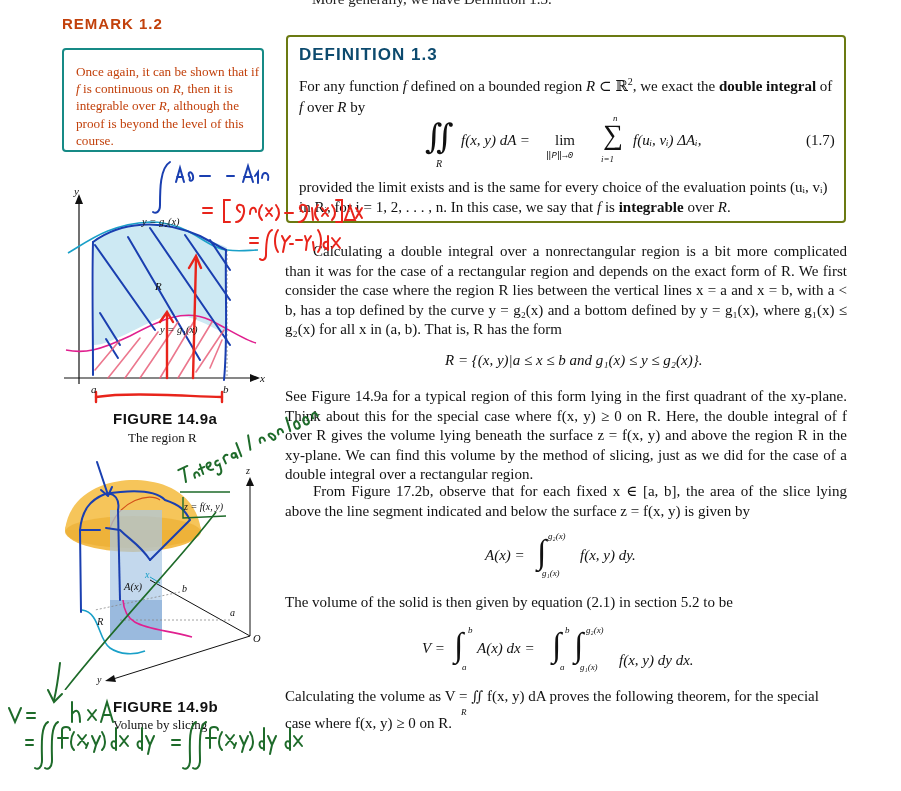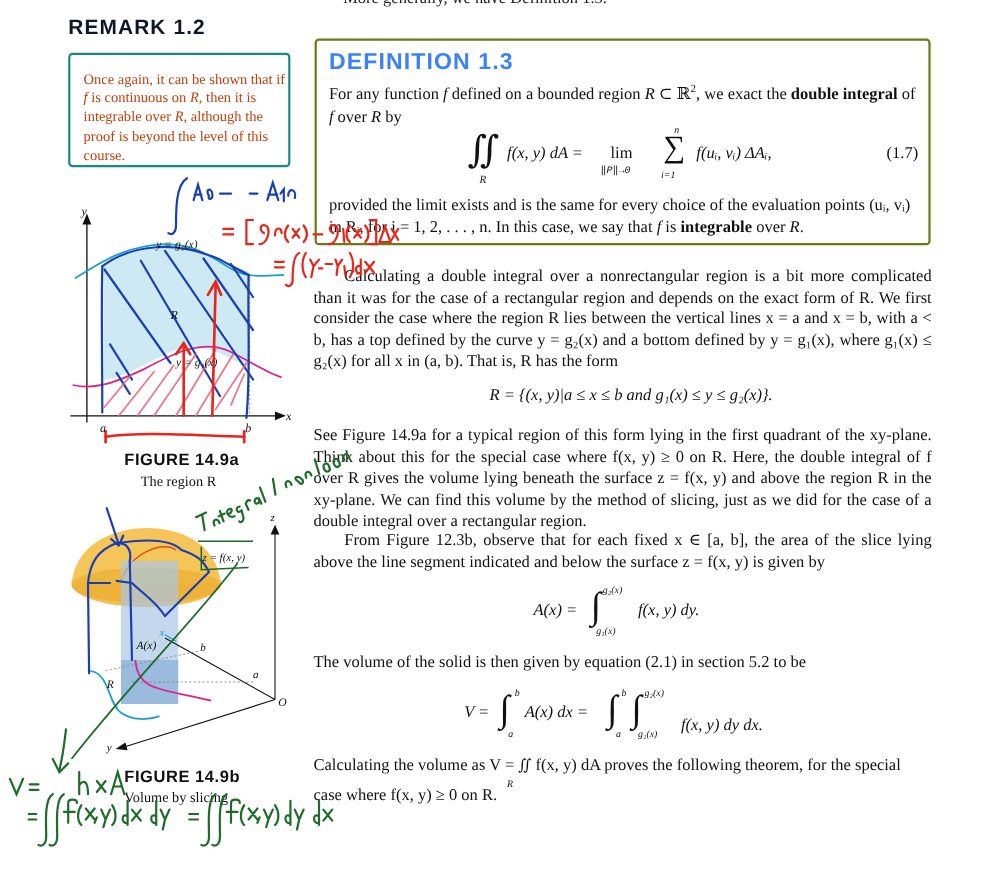--- a/index.html
+++ b/index.html
@@ -5,26 +5,26 @@
   html, body { margin:0; padding:0; background:#ffffff; }
   body { width:901px; height:791px; position:relative; overflow:hidden;
          font-family:"Liberation Serif", "DejaVu Serif", serif; color:#111; }
   .abs { position:absolute; }
   .sans { font-family:"Liberation Sans", "DejaVu Sans", sans-serif; }
   i, .it { font-style:italic; }
   b { font-weight:bold; }
 
   .cut-line { left:312px; top:-9px; font-size:15px; color:#222; white-space:nowrap; }
 
-  .remark-title { left:62px; top:15px; font-size:19px; font-weight:bold; color:#0f172a; letter-spacing:1px; }
+  .remark-title { left:62px; top:15px; font-size:15px; font-weight:bold; color:#c2410c; letter-spacing:1px; }
   .remark-box { left:62px; top:48px; width:202px; height:104px; border:2px solid #168a86; border-radius:4px; box-sizing:border-box; }
   .remark-text { left:76px; top:63px; width:186px; font-size:13.2px; line-height:17.2px; color:#c2410c; }
 
   .def-box { left:286px; top:35px; width:560px; height:188px; border:2.5px solid #6b7a12; border-radius:4px; box-sizing:border-box; }
-  .def-title { left:299px; top:45px; font-size:21px; font-weight:bold; color:#3b82f6; letter-spacing:1px; }
+  .def-title { left:299px; top:45px; font-size:17px; font-weight:bold; color:#0c4a6e; letter-spacing:1px; }
   .def-p1 { left:299px; top:71px; width:540px; font-size:15px; line-height:21px; }
   .eq-row { font-size:15px; white-space:nowrap; }
   .eqnum { font-size:15px; }
   .def-p2 { left:299px; top:177px; width:540px; font-size:15px; line-height:20px; }
 
   .body-p { width:562px; font-size:15px; line-height:19.6px; text-align:justify; }
   .center-eq { font-size:15px; white-space:nowrap;margin-left:29px; }
 
   .fig-cap-title { font-size:15px; font-weight:bold; letter-spacing:0.5px; }
   .fig-cap-sub { font-size:13px; }
@@ -58,21 +58,21 @@
   <span class="abs it tiny" style="left:176px; top:36px;">i=1</span>
   <span class="abs it" style="left:208px; top:14px;">f(uᵢ, vᵢ) ΔAᵢ,</span>
 </div>
 <div class="abs eqnum" style="left:806px; top:132px;">(1.7)</div>
 
 <div class="abs def-p2"><span>provided the limit exists and is the same for every choice of the evaluation points (uᵢ, vᵢ) in Rᵢ, for i = 1, 2, . . . , n. In this case, we say that </span><i>f</i><span> is </span><b>integrable</b><span> over </span><i>R</i><span>.</span></div>
 
 <div class="abs body-p" style="left:285px; top:242px; text-indent:28px;">Calculating a double integral over a nonrectangular region is a bit more complicated than it was for the case of a rectangular region and depends on the exact form of R. We first consider the case where the region R lies between the vertical lines x = a and x = b, with a &lt; b, has a top defined by the curve y = g₂(x) and a bottom defined by y = g₁(x), where g₁(x) ≤ g₂(x) for all x in (a, b). That is, R has the form</div>
 <div class="abs center-eq it" style="left:416px; top:352px;">R = {(x, y)|a ≤ x ≤ b and g₁(x) ≤ y ≤ g₂(x)}.</div>
 <div class="abs body-p" style="left:285px; top:387px;">See Figure 14.9a for a typical region of this form lying in the first quadrant of the xy-plane. Think about this for the special case where f(x, y) ≥ 0 on R. Here, the double integral of f over R gives the volume lying beneath the surface z = f(x, y) and above the region R in the xy-plane. We can find this volume by the method of slicing, just as we did for the case of a double integral over a rectangular region.</div>
-<div class="abs body-p" style="left:285px; top:482px; text-indent:28px;">From Figure 12.3b, observe that for each fixed x ∈ [a, b], the area of the slice lying above the line segment indicated and below the surface z = f(x, y) is given by</div>
+<div class="abs body-p" style="left:285px; top:482px; text-indent:28px;">From Figure 17.2b, observe that for each fixed x ∈ [a, b], the area of the slice lying above the line segment indicated and below the surface z = f(x, y) is given by</div>
 
 <div class="abs" style="left:485px; top:535px; width:200px; height:50px;">
   <span class="abs it" style="left:0; top:12px; font-size:15px;">A(x) =</span>
   <span class="abs int-big" style="left:52px; top:0px;">∫</span>
   <span class="abs it tiny" style="left:63px; top:-4px;">g₂(x)</span>
   <span class="abs it tiny" style="left:57px; top:33px;">g₁(x)</span>
   <span class="abs it" style="left:95px; top:12px; font-size:15px;">f(x, y) dy.</span>
 </div>
 
 <div class="abs body-p" style="left:285px; top:593px;">The volume of the solid is then given by equation (2.1) in section 5.2 to be</div>

